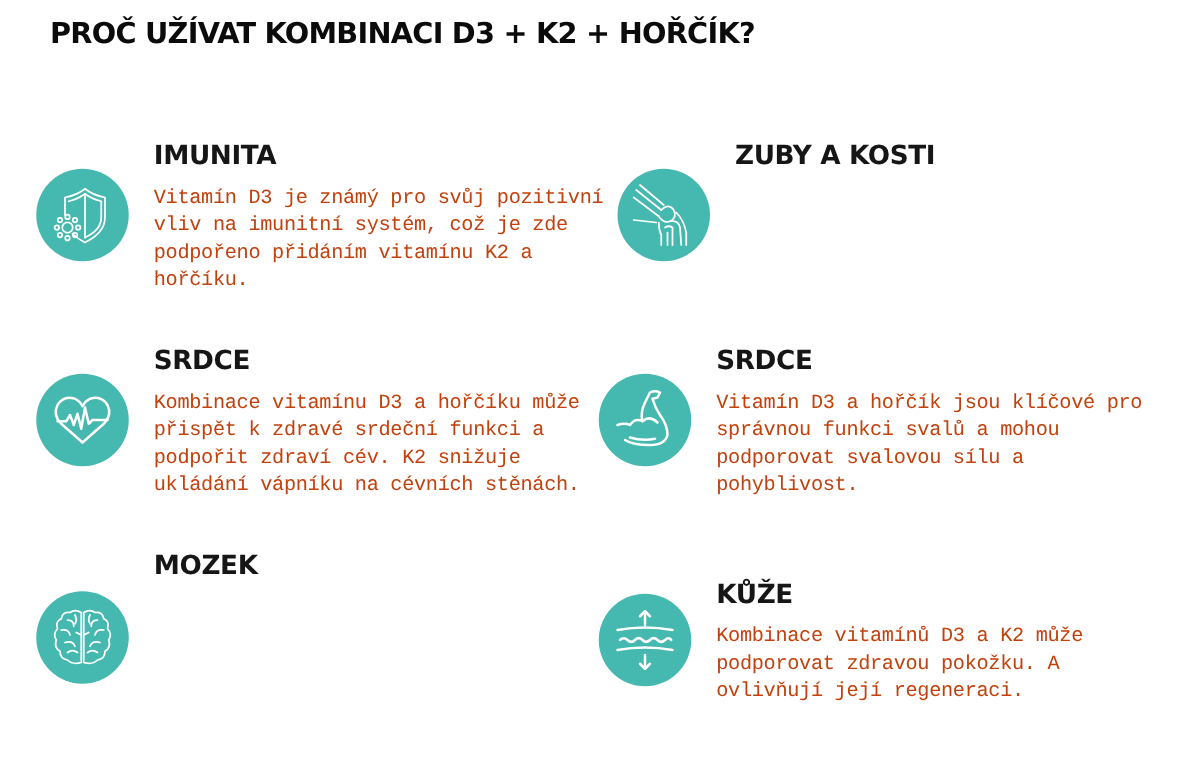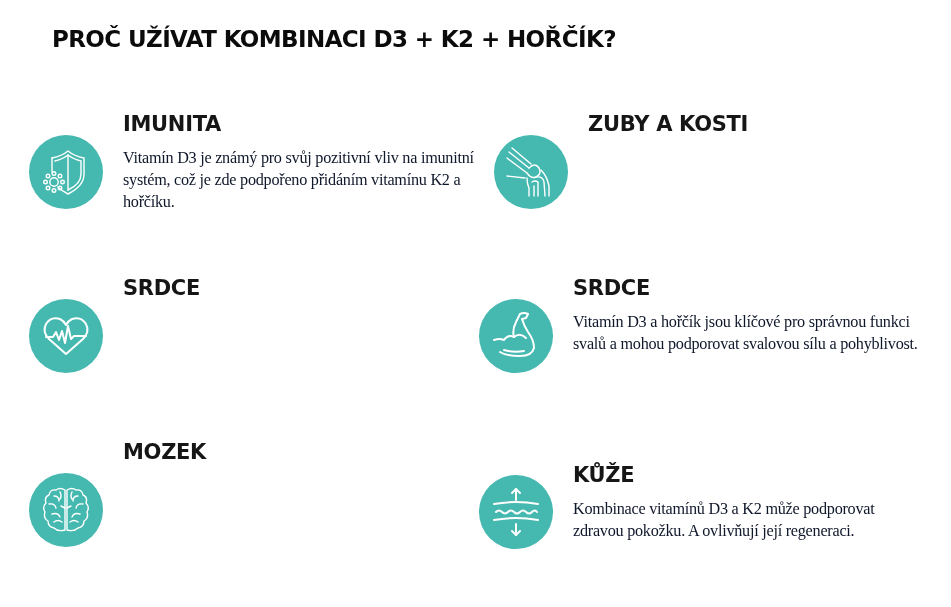--- a/index.html
+++ b/index.html
@@ -12,21 +12,21 @@
     height: 607px;
     position: relative;
     overflow: hidden;
     font-family: "Liberation Sans", "DejaVu Sans", sans-serif;
     color: #111111;
   }
   .page-title {
     position: absolute;
     left: 40px;
     top: 14px;
-    margin: 12px;
+    margin: 0;
     font-family: "DejaVu Sans", "Liberation Sans", sans-serif;
     font-weight: bold;
     font-size: 23px;
     letter-spacing: -0.6px;
     color: #0b0b0b;
     white-space: nowrap;
   }
   .benefit {
     position: absolute;
     width: 420px;
@@ -58,25 +58,25 @@
     letter-spacing: -0.3px;
     color: #161616;
     white-space: nowrap;
   }
   .benefit .desc {
     position: absolute;
     left: 94px;
     top: 35px;
     width: 360px;
     margin: 0;
-    font-family: Liberation Serif, serif;
+    font-family: Liberation Mono, monospace;
     font-size: 16.2px;
     line-height: 22px;
     letter-spacing: -0.25px;
-    color: #0f172a;
+    color: #c2410c;
   }
   .stroke { fill: none; stroke: #ffffff; stroke-width: 2; stroke-linecap: round; stroke-linejoin: round; }
   .stroke-thin { fill: none; stroke: #ffffff; stroke-width: 1.4; stroke-linecap: round; stroke-linejoin: round; }
 </style>
 </head>
 <body>
 
 <h1 class="page-title">PROČ UŽÍVAT KOMBINACI D3 + K2 + HOŘČÍK?</h1>
 
 <div class="benefit" style="left:29px; top:112px; height:130px;">
@@ -120,20 +120,21 @@
 </div>
 
 <div class="benefit" style="left:29px; top:276px; height:130px;">
   <div class="icon-circle" style="top:23px;">
     <svg viewBox="0 0 52 52">
       <path class="stroke" d="M26 44 L9 29 Q2 22 6 14 Q11 6 20 9 Q24 11 26 15 Q28 11 32 9 Q41 6 46 14 Q50 22 43 29 Z"></path>
       <polyline class="stroke" points="6,27 13,27 16,22 19,30 22,21 25,33 28,16 31,29 34,26 46,26"></polyline>
     </svg>
   </div>
   <h2 class="heading">SRDCE</h2>
+  <p class="desc" style="width:352px;">Kombinace vitamínu D3 a hořčíku může přispět k zdravé srdeční funkci a podpořit zdraví cév. K2 snižuje ukládání vápníku na cévních stěnách.</p>
 </div>
 
 <div class="benefit" style="left:479px; top:276px; height:130px;">
   <div class="icon-circle" style="top:23px;">
     <svg viewBox="0 0 52 52">
       <path class="stroke" d="M4 30 Q10 28 14 30 Q18 24 24 27 Q30 22 36 28"></path>
       <path class="stroke" d="M24 27 Q22 20 26 12 L30 4 Q34 2 38 4 L36 8 L32 9 Q34 16 38 22 Q44 30 44 38 Q42 46 30 46 Q16 46 10 42"></path>
       <path class="stroke" d="M14 40 Q24 43 34 41"></path>
     </svg>
   </div>

